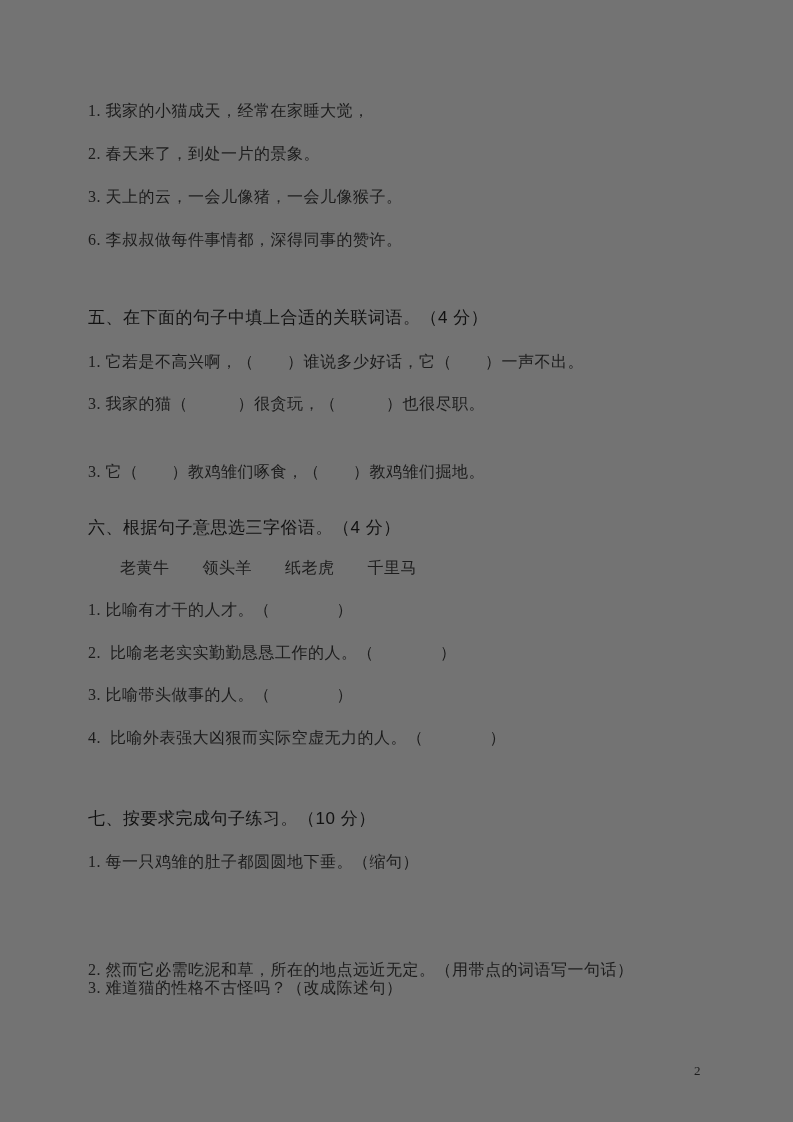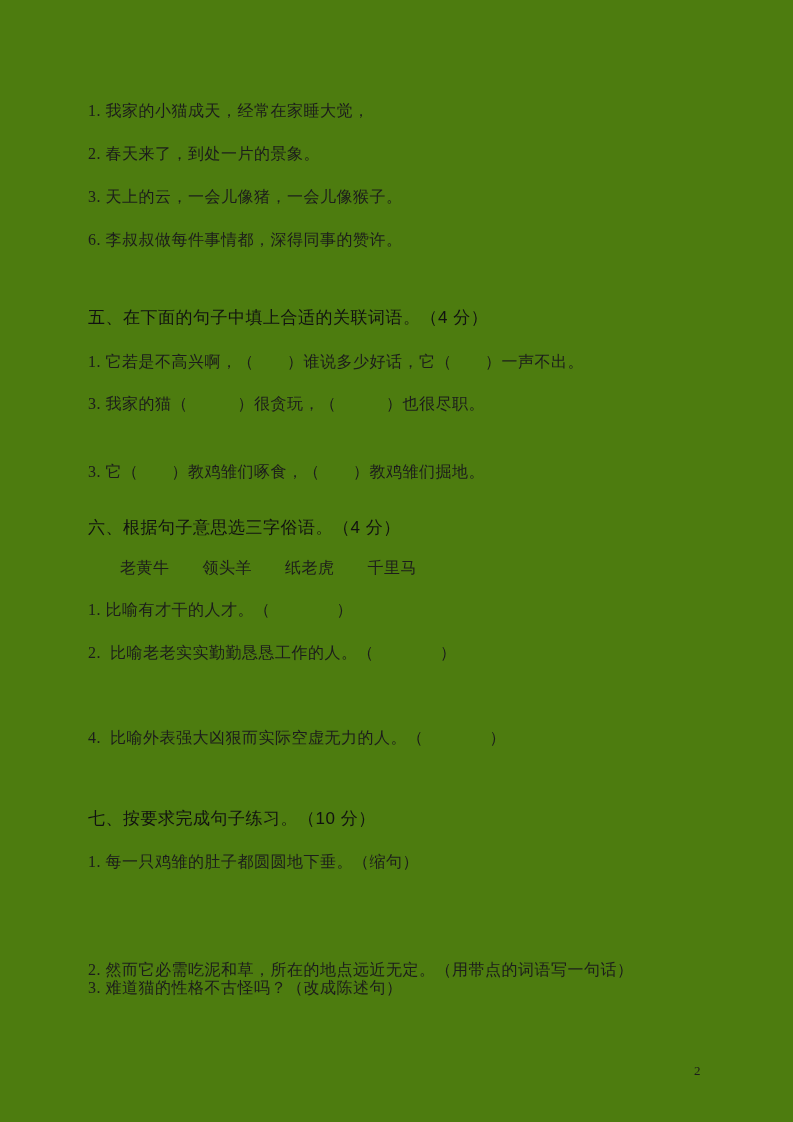--- a/index.html
+++ b/index.html
@@ -2,21 +2,21 @@
 <html><head>
 <meta charset="utf-8">
 <style>
   * { margin: 0; padding: 0; box-sizing: border-box; }
   html, body { background: #e8e8e8; }
   .page {
     position: relative;
     width: 793px;
     height: 1122px;
     margin: 0 auto;
-    background: #4d7c0f;
+    background: #737373;
     overflow: hidden;
     font-family: "Liberation Serif", serif;
     color: #1c1c1c;
   }
   .line {
     position: absolute;
     left: 88px;
     right: 40px;
     font-size: 16px;
     line-height: 22px;
@@ -74,20 +74,21 @@
 
   <div class="section-title" style="top:307px">五、在下面的句子中填上合适的关联词语。（4 分）</div>
   <div class="line" style="top:351px">1. 它若是不高兴啊，（　　）谁说多少好话，它（　　）一声不出。</div>
   <div class="line" style="top:393px">3. 我家的猫（　　　）很贪玩，（　　　）也很尽职。</div>
   <div class="line" style="top:461px">3. 它（　　）教鸡雏们啄食，（　　）教鸡雏们掘地。</div>
 
   <div class="section-title" style="top:517px">六、根据句子意思选三字俗语。（4 分）</div>
   <div class="line" style="top:557px; left:120px">老黄牛　　领头羊　　纸老虎　　千里马</div>
   <div class="line" style="top:599px">1. 比喻有才干的人才。（　　　　）</div>
   <div class="line" style="top:642px">2.  比喻老老实实勤勤恳恳工作的人。（　　　　）</div>
+  <div class="line" style="top:684px">3. 比喻带头做事的人。（　　　　）</div>
   <div class="line" style="top:727px">4.  比喻外表强大凶狠而实际空虚无力的人。（　　　　）</div>
 
   <div class="section-title" style="top:808px">七、按要求完成句子练习。（10 分）</div>
 
   <div class="line" style="top:851px"><span>1. 每一只鸡雏的肚子都圆圆地下垂。（缩句）</span><span class="em-dots"></span><span></span></div>
 
   <div class="line" style="top:959px"><span>2. 然而它</span><span class="em-dots">必需</span><span>吃泥和草，所在的地点远近无定。（用带点的词语写一句话）</span></div>
 
   <div class="line" style="top:977px"><span>3. 难道猫的性格不古怪吗？（改成陈述句）</span><span class="em-dots"></span><span></span></div>
 

